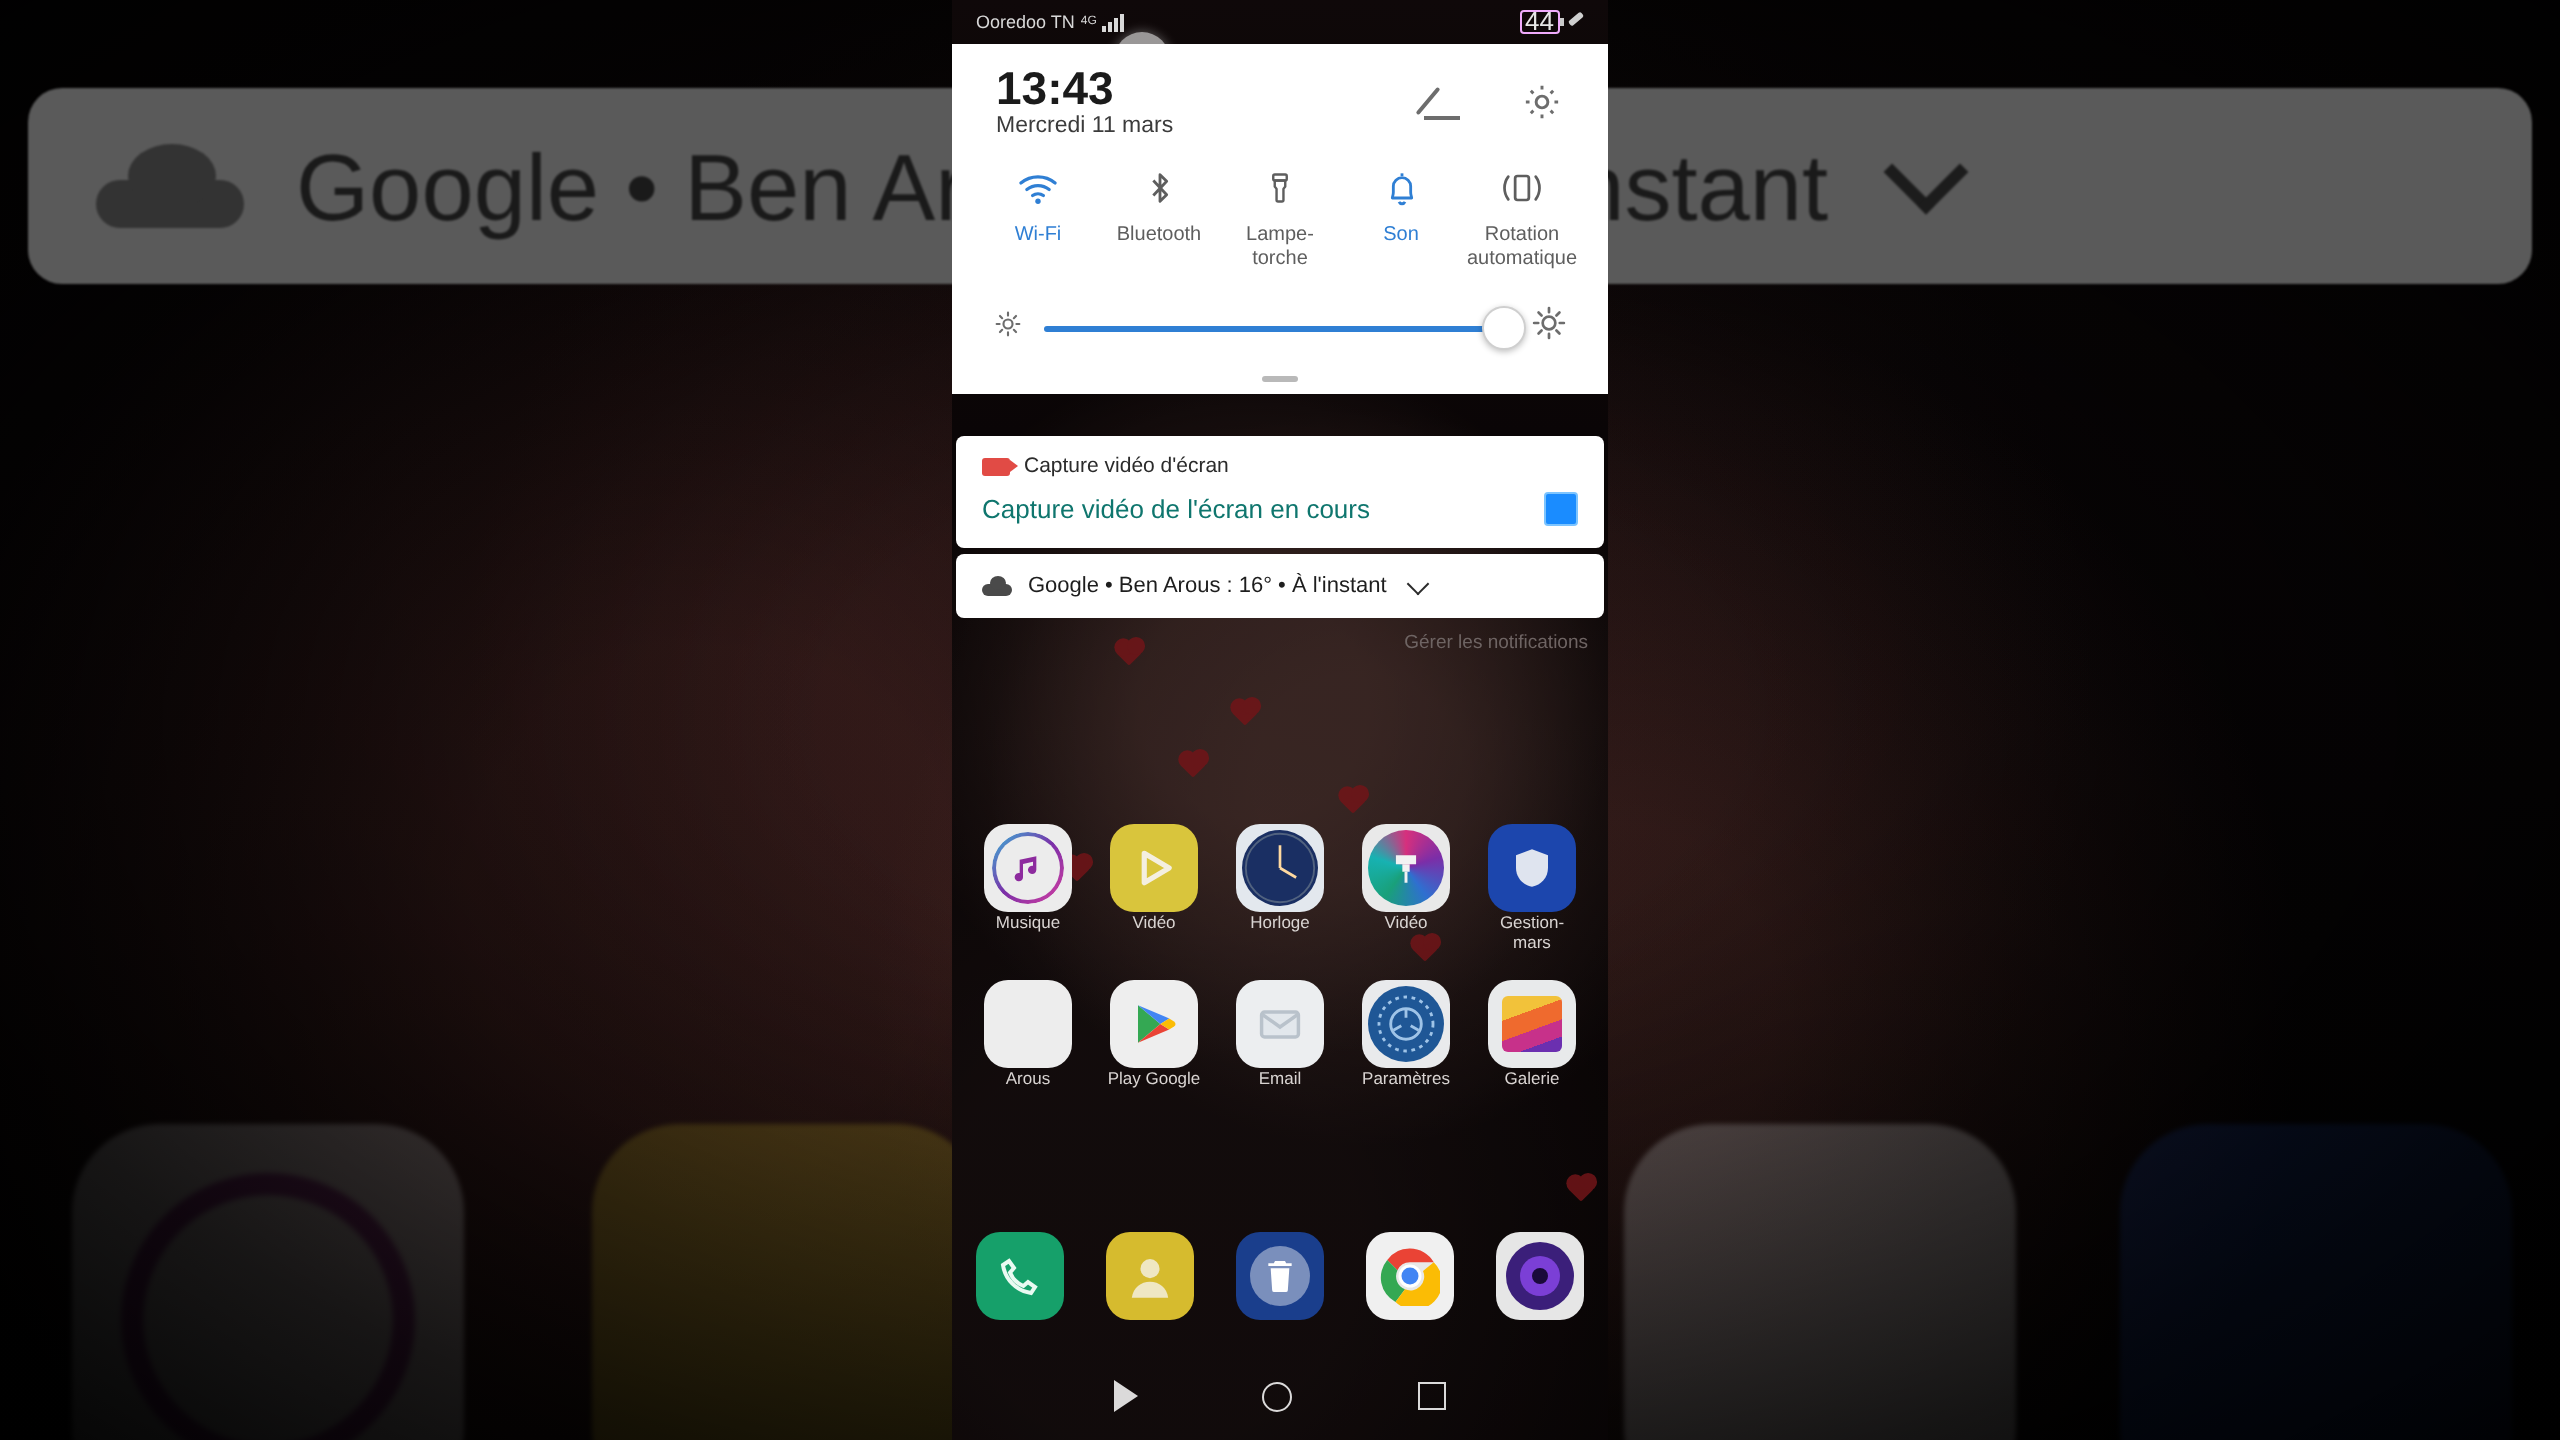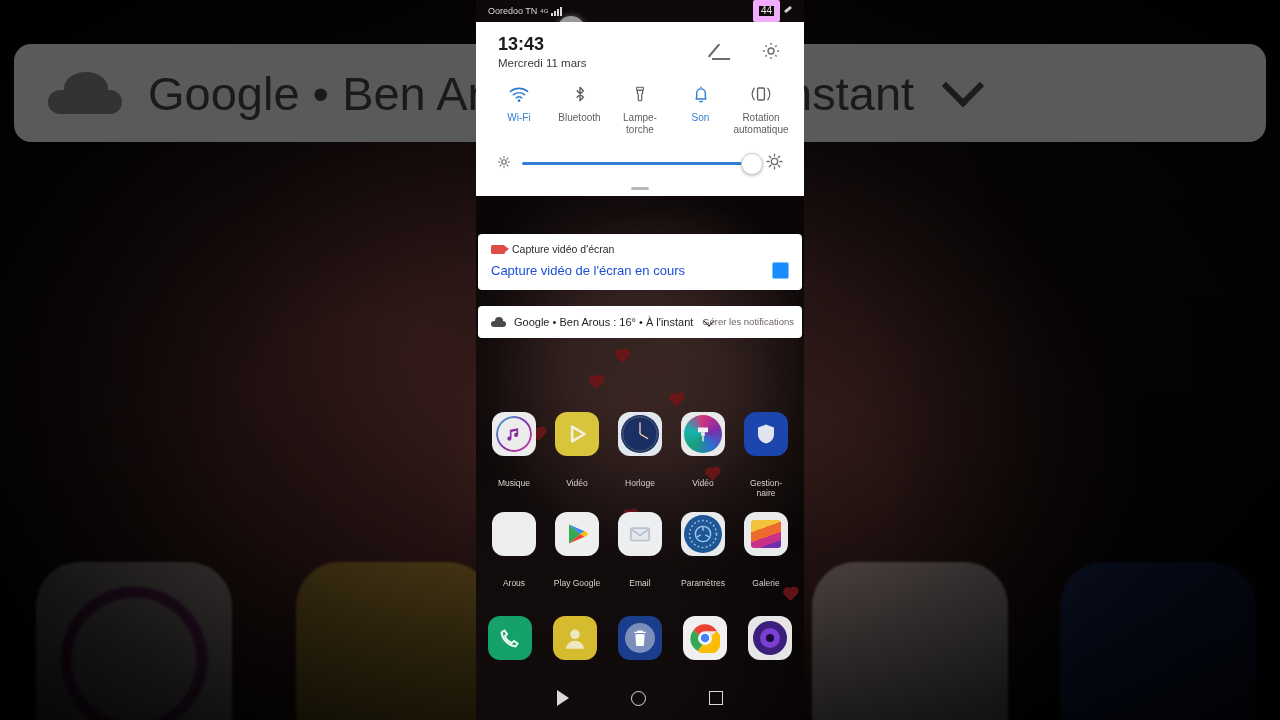--- a/index.html
+++ b/index.html
@@ -60,36 +60,36 @@
   
   .statusbar { position:absolute; left:0; top:0; width:328px; height:22px; z-index:40;
     display:flex; align-items:center; justify-content:space-between; padding:0 12px;
     color:#d8d8d8; font-size:9px; }
   .sb-left, .sb-right { display:flex; align-items:center; gap:3px; }
   .sig { display:inline-flex; align-items:flex-end; gap:1px; height:9px; }
   .sig i { display:block; width:2px; background:#d8d8d8; }
   .sig i:nth-child(1){height:3px}.sig i:nth-child(2){height:5px}
   .sig i:nth-child(3){height:7px}.sig i:nth-child(4){height:9px}
   .net-g { font-size:6px; vertical-align:super; }
-  .batt { border:6px solid #f0abfc; border-radius:2px; padding:0 2px; font-size:10px; line-height:10px;
+  .batt { border:1px solid #f0abfc; border-radius:2px; padding:0 2px; font-size:13px; line-height:10px;
      position:relative; color:#e6e6e6; }
   .batt::after { content:""; position:absolute; right:-3px; top:3px; width:2px; height:4px; background:#c9c9c9; }
   .pen-sm { width:9px; height:9px; position:relative; display:inline-block; }
   .pen-sm::before { content:""; position:absolute; left:1px; top:1px; width:8px; height:3px; background:#cfcfcf;
      transform:rotate(-40deg); border-radius:1px; }
 
   
   .touch-dot { position:absolute; left:81px; top:16px; width:28px; height:28px; border-radius:50%;
     background:rgba(255,255,255,.58); box-shadow:0 0 6px rgba(255,255,255,.35); z-index:60; }
 
   
   .qs-panel { position:absolute; left:0; top:22px; width:328px; background:#fff; z-index:50;
     padding:12px 0 6px; }
   .qs-head { display:flex; align-items:flex-start; justify-content:space-between; padding:0 22px; }
-  .qs-time { font-size:18px; font-weight:bold; color:#1b1b1b; line-height:21px; }
+  .qs-time { font-size:23px; font-weight:bold; color:#1b1b1b; line-height:21px; }
   .qs-date { font-size:11.5px; color:#3b3b3b; margin-top:2px; }
   .qs-head-ic { display:flex; gap:28px; align-items:center; padding-top:6px; }
 
   .icon-pencil { width:22px; height:22px; position:relative; }
   .icon-pencil::before { content:""; position:absolute; left:3px; top:2px; width:2px; height:17px;
     background:#6d6d6d; transform:rotate(40deg); transform-origin:center; border-radius:1px; }
   .icon-pencil::after { content:""; position:absolute; left:2px; bottom:2px; width:18px; height:2px; background:#6d6d6d; }
 
   .icon-gear { width:22px; height:22px; }
 
@@ -101,44 +101,44 @@
 
   .bright-row { display:flex; align-items:center; gap:10px; padding:16px 20px 0; }
   .bright-track { flex:1; height:3px; background:#2f7fd4; border-radius:2px; position:relative; }
   .bright-knob { position:absolute; right:-8px; top:50%; transform:translateY(-50%);
     width:22px; height:22px; border-radius:50%; background:#fff; border:1px solid #cfcfcf;
     box-shadow:0 1px 3px rgba(0,0,0,.25); }
   .handle-bar { width:18px; height:2.5px; background:#b9b9b9; border-radius:2px; margin:12px auto 0; }
 
   
   .notifs { position:absolute; left:0; top:218px; width:328px; z-index:50; padding:0 2px; }
-  .ncard { background:#fff; border-radius:4px; margin:16px 0 3px; padding:9px 13px 11px; }
+  .ncard { background:#fff; border-radius:4px; margin:0 0 3px; padding:9px 13px 11px; }
   .nrow1 { display:flex; align-items:center; gap:7px; }
   .cam-ic { width:14px; height:9px; background:#e14b45; border-radius:1.5px; position:relative; flex:none; }
   .cam-ic::after { content:""; position:absolute; right:-4px; top:1px; border-left:4px solid #e14b45;
      border-top:3.5px solid transparent; border-bottom:3.5px solid transparent; }
   .napp { font-size:10.5px; color:#2b2b2b; }
   .nrow2 { display:flex; align-items:center; justify-content:space-between; margin-top:7px; }
-  .ntitle { font-size:13px; color:#1d4ed8; }
+  .ntitle { font-size:13px; color:#0f766e; }
   .stop-sq { width:17px; height:17px; background:#1a8cff; border:1.5px solid #7cc4ff; border-radius:2px; }
 
   .ncard.compact { display:flex; align-items:center; gap:8px; padding:10px 13px; }
   .cloud-ic { width:15px; height:9px; position:relative; flex:none; }
   .cloud-ic::before { content:""; position:absolute; left:0; bottom:0; width:15px; height:6px; background:#4a4a4a; border-radius:3px; }
   .cloud-ic::after { content:""; position:absolute; left:3.5px; bottom:3px; width:8px; height:7px; background:#4a4a4a; border-radius:50%; }
   .ntext { font-size:11px; color:#1e1e1e; }
   .chev-dn { width:8px; height:8px; border-right:1.6px solid #2b2b2b; border-bottom:1.6px solid #2b2b2b;
      transform:rotate(45deg); margin-left:4px; margin-bottom:3px; display:inline-block; }
 
   .manage { position:absolute; right:10px; top:316px; font-size:9.5px; color:#6e6463; z-index:50; }
 
   
   .apps { position:absolute; left:0; top:412px; width:328px; z-index:30; }
   .app-row { display:flex; justify-content:space-between; padding:0 12px; margin-bottom:14px; }
-  .app { width:52px; display:flex; flex-direction:column; align-items:center; gap:22px; }
+  .app { width:52px; display:flex; flex-direction:column; align-items:center; gap:0; }
   .app .ico { width:44px; height:44px; border-radius:12px; position:relative; overflow:hidden;
     display:flex; align-items:center; justify-content:center; }
   .app .name { font-size:8.5px; color:#d9d4d2; text-align:center; line-height:10px; }
 
   
   .dock { position:absolute; left:0; top:616px; width:328px; z-index:30;
     display:flex; justify-content:space-between; padding:0 12px; }
   .dock .ico { width:44px; height:44px; border-radius:12px; position:relative; overflow:hidden;
     display:flex; align-items:center; justify-content:center; }
 
@@ -374,21 +374,21 @@
           <span class="name">Vidéo</span>
         </div>
 
         <div class="app">
           <span class="ico" style="background:#1c46ad;">
             <svg viewBox="0 0 24 24" width="24" height="26" fill="#dfe4ef">
               <path d="M12 2.6 20 5.6v6.3c0 5-3.4 8.6-8 9.5-4.6-.9-8-4.5-8-9.5V5.6z"></path>
             </svg>
           </span>
           <span class="name" style="white-space:pre-line;">Gestion-
-naire</span>
+mars</span>
         </div>
       </div>
 
       <div class="app-row">
         <div class="app">
           <span class="ico" style="background:#ededed; display:grid; grid-template-columns:repeat(3,1fr); gap:2px; padding:4px;">
             <i style="background:#4285f4;border-radius:50%;"></i>
               <i style="background:#ea4335;border-radius:50%;"></i>
             <i style="background:#3ea0f0;border-radius:50%;"></i>
               <i style="background:#ff0000;border-radius:50%;"></i>

